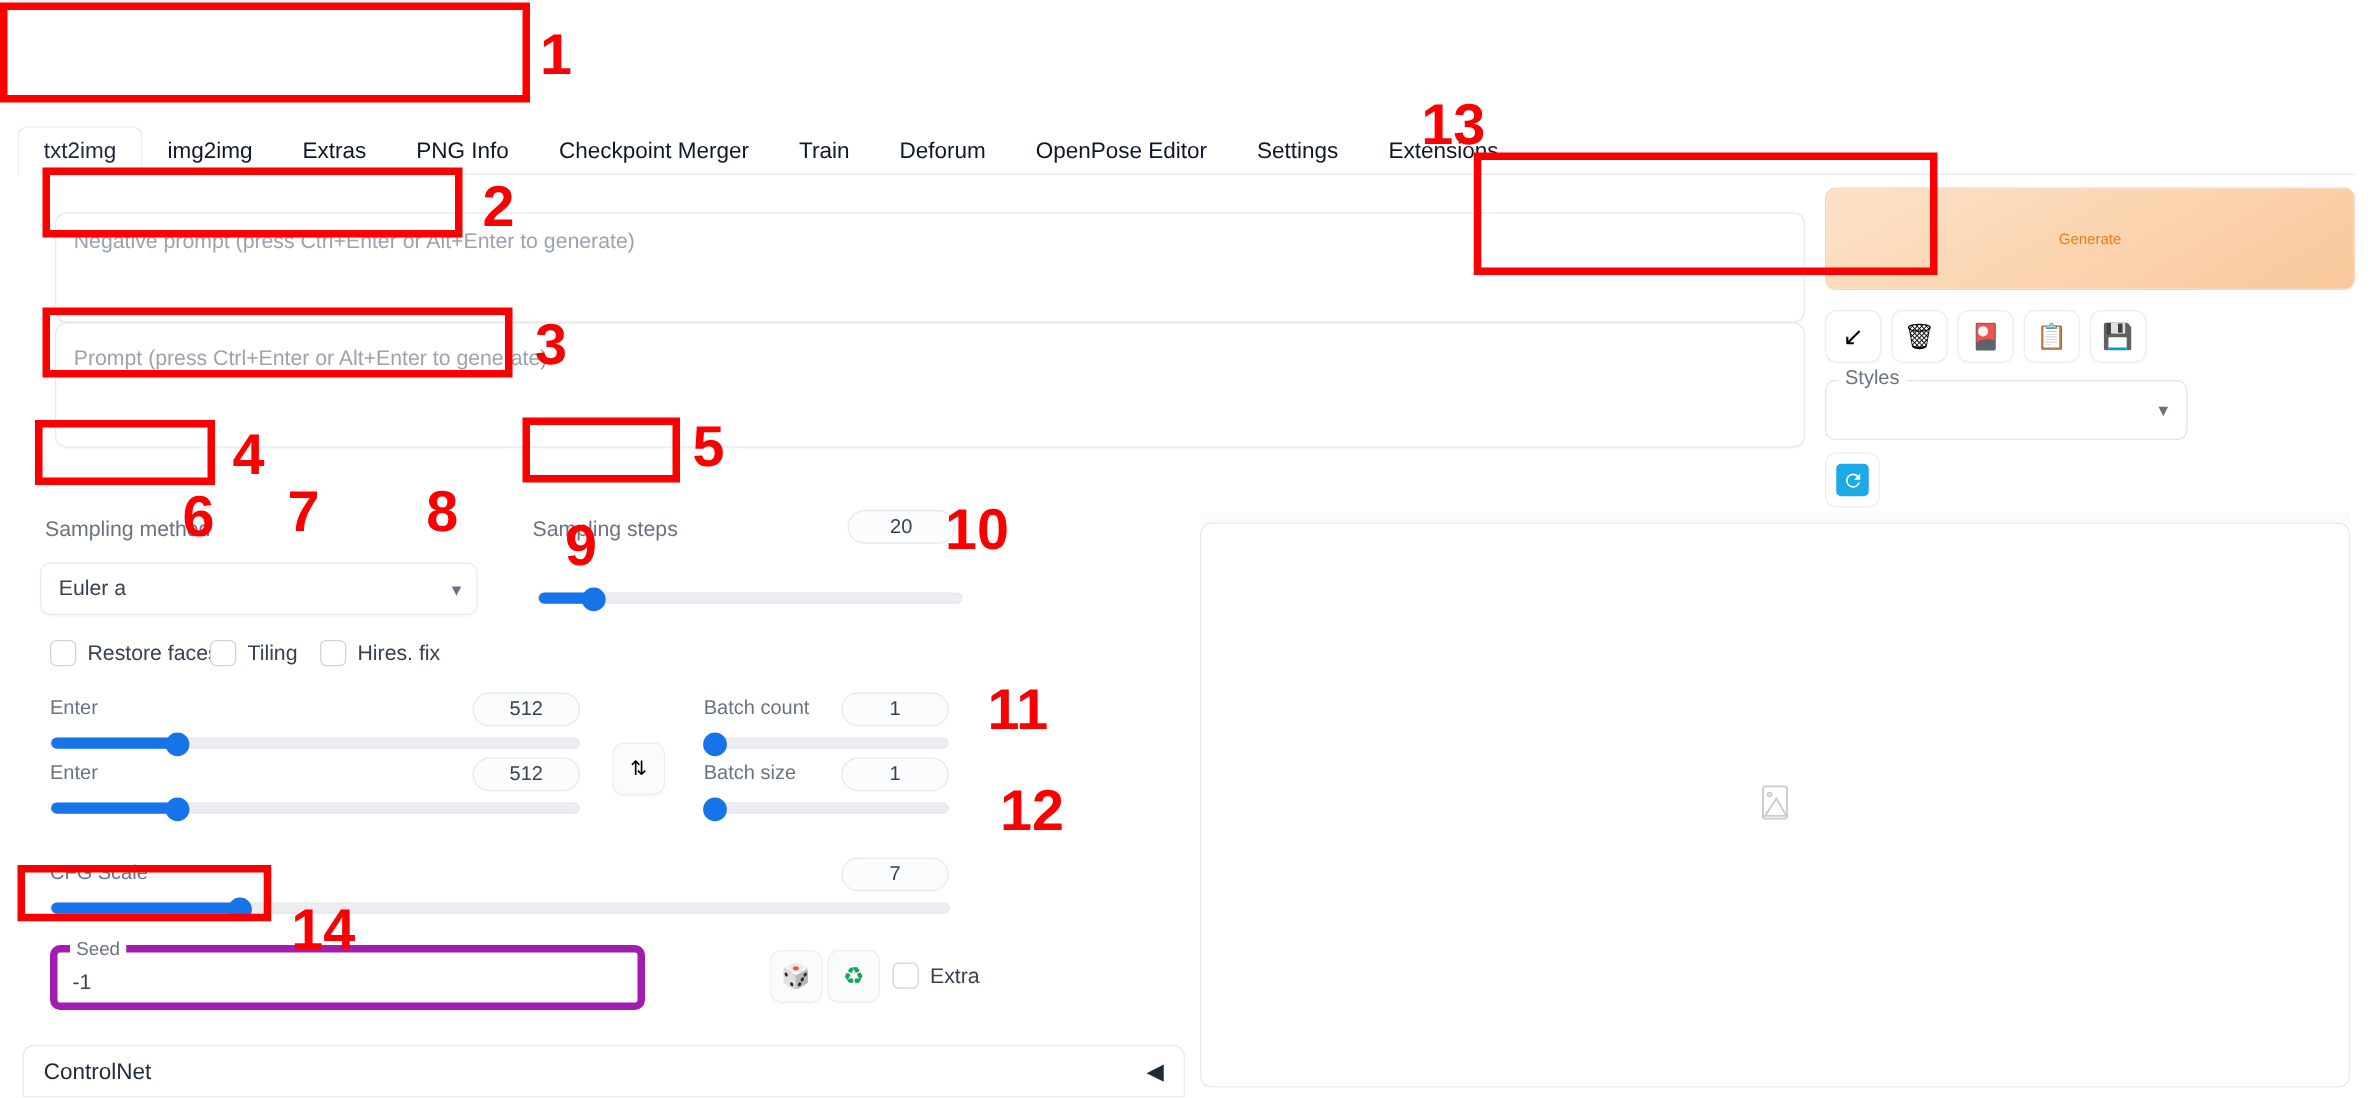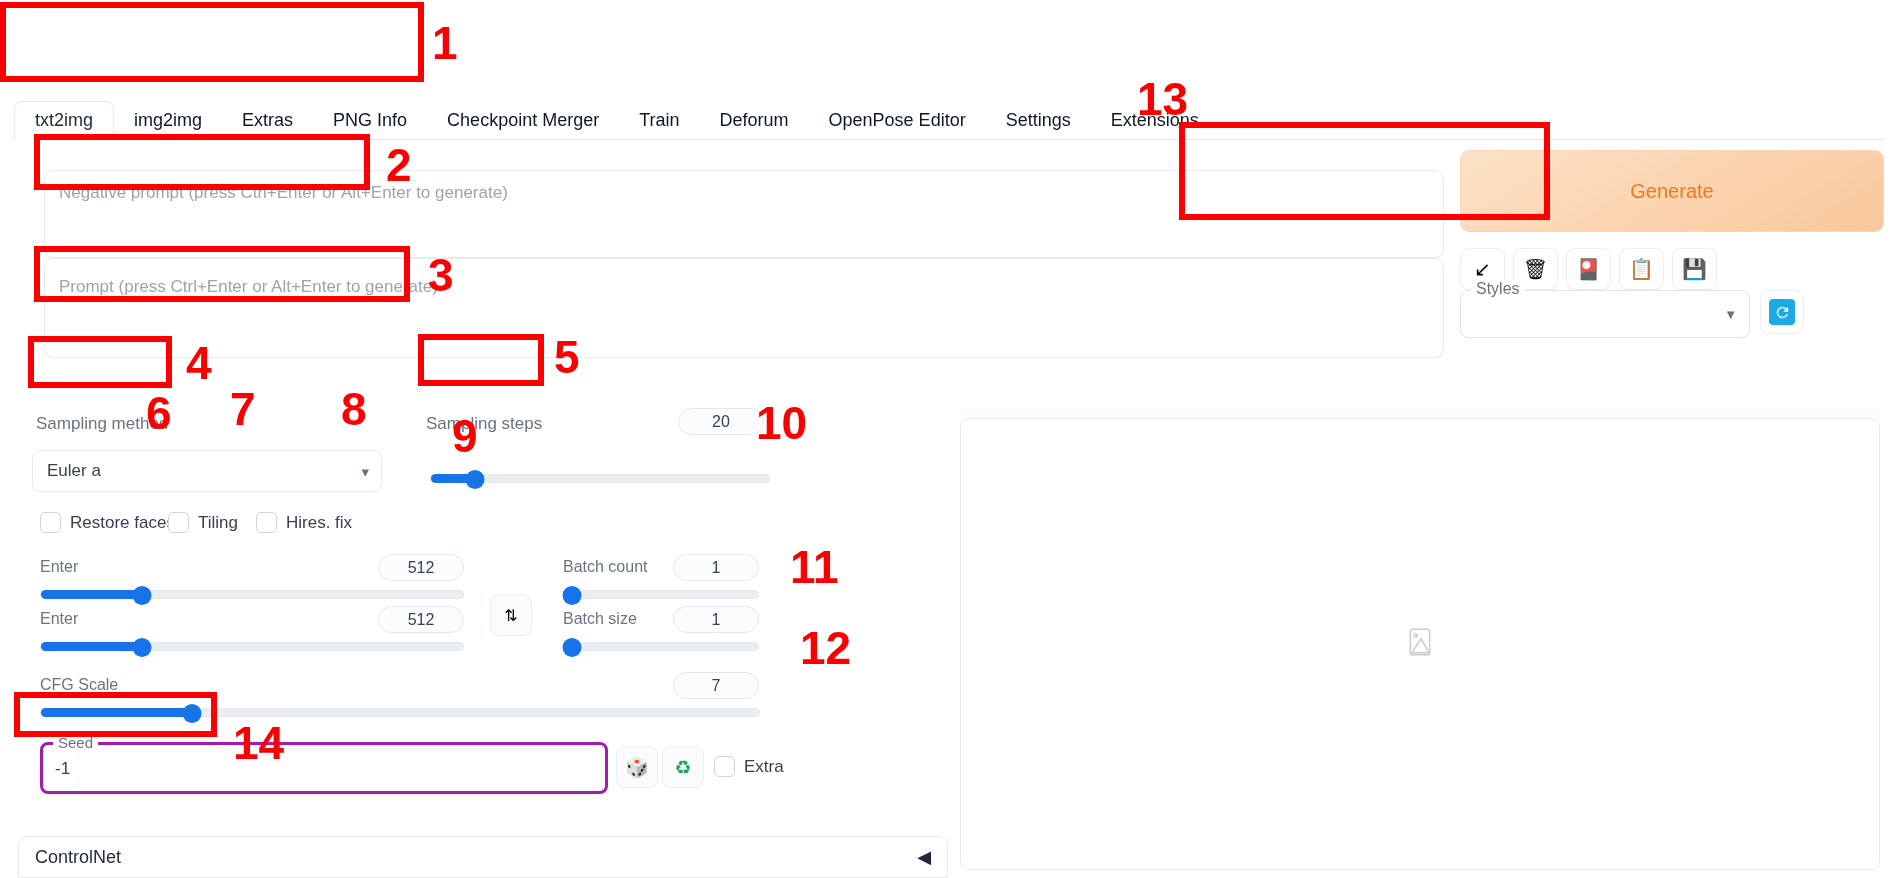--- a/index.html
+++ b/index.html
@@ -123,29 +123,29 @@
     padding: 0 16px; font-size: 18px; color: #1f2937;
   }
 
   
   .right-col { position: absolute; left: 1460px; top: 150px; width: 424px; }
   .gen-btn {
     width: 424px; height: 82px; border-radius: 9px;
     background: linear-gradient(150deg, #fce2c8 0%, #fbd3ae 55%, #f9c79b 100%);
     border: 1px solid #f7d5b8;
     display: flex; align-items: center; justify-content: center;
-    font-size: 20px; color: #ef7a18; cursor: pointer;
+    font-size: 12px; color: #ef7a18; cursor: pointer;
   }
   .tool-row { display: flex; gap: 8px; margin-top: 16px; }
   .tool-btn {
     width: 45px; height: 42px; border: 1px solid #eceef1; border-radius: 9px; background: #fff;
     display: flex; align-items: center; justify-content: center; cursor: pointer;
     box-shadow: 0 1px 2px rgba(0,0,0,.03); font-size: 20px;
   }
-  .styles-wrap { display: flex; align-items: flex-start; gap: 10px; }
+  .styles-wrap { margin-top: 14px; display: flex; align-items: flex-start; gap: 10px; flex-direction: column; }
   .styles-field {
     position: relative; width: 290px; height: 48px;
     border: 1px solid #e0e3e8; border-radius: 8px; background: #fff;
   }
   .styles-field .legend {
     position: absolute; left: 10px; top: -11px; background: #fff; padding: 0 5px;
     font-size: 16px; color: #6b7280;
   }
   .styles-field .chev { position: absolute; right: 12px; top: 16px; color: #6b7280; font-size: 13px; }
   .styles-refresh {
@@ -297,32 +297,32 @@
       <div>
         <div class="slider-label" style="position:absolute; left:545px; top:56px;">Batch size</div>
         <div class="numbox" style="position:absolute; left:655px; top:52px; width:86px;">1</div>
         <div class="track" style="position:absolute; left:545px; top:88px; width:196px;">
           <div class="fill" style="width:1%;"></div>
           <div class="knob" style="left:4%;"></div>
         </div>
       </div>
     </div>
 
-    <div class="row" style="height:62px; text-align:center;">
+    <div class="row" style="height:62px; margin-top:14px;text-align:center;">
       <div class="slider-label" style="position:absolute; left:22px; top:2px;">CFG Scale</div>
       <div class="numbox" style="position:absolute; left:655px; top:-2px; width:86px;">7</div>
       <div class="track" style="position:absolute; left:22px; top:34px; width:720px;">
         <div class="fill" style="width:21%;"></div>
         <div class="knob" style="left:21%;"></div>
       </div>
     </div>
 
     <div class="row" style="height:62px; margin-top:6px;">
-      <div style="position:absolute; left:22px; top:0; width:568px; height:52px;
-                  border:3px solid #a21caf; border-radius:8px; background:#fff;">
+      <div style="position:absolute; left:22px; top:0; width:476px; height:52px;
+                  border:6px solid #a21caf; border-radius:8px; background:#fff;">
         <div style="position:absolute; left:10px; top:-11px; background:#fff; padding:0 5px; font-size:15px; color:#6b7280;">Seed</div>
         <div style="position:absolute; left:12px; top:14px; font-size:17px; color:#374151;">-1</div>
       </div>
       <div class="icon-btn" style="position:absolute; left:598px; top:4px; font-size:19px;">🎲</div>
       <div class="icon-btn" style="position:absolute; left:644px; top:4px; font-size:19px; color:#18a558;">♻</div>
       <div class="cbx-row" style="position:absolute; left:696px; top:14px;">
         <span class="cbx"></span>
         <span class="t">Extra</span>
       </div>
     </div>

